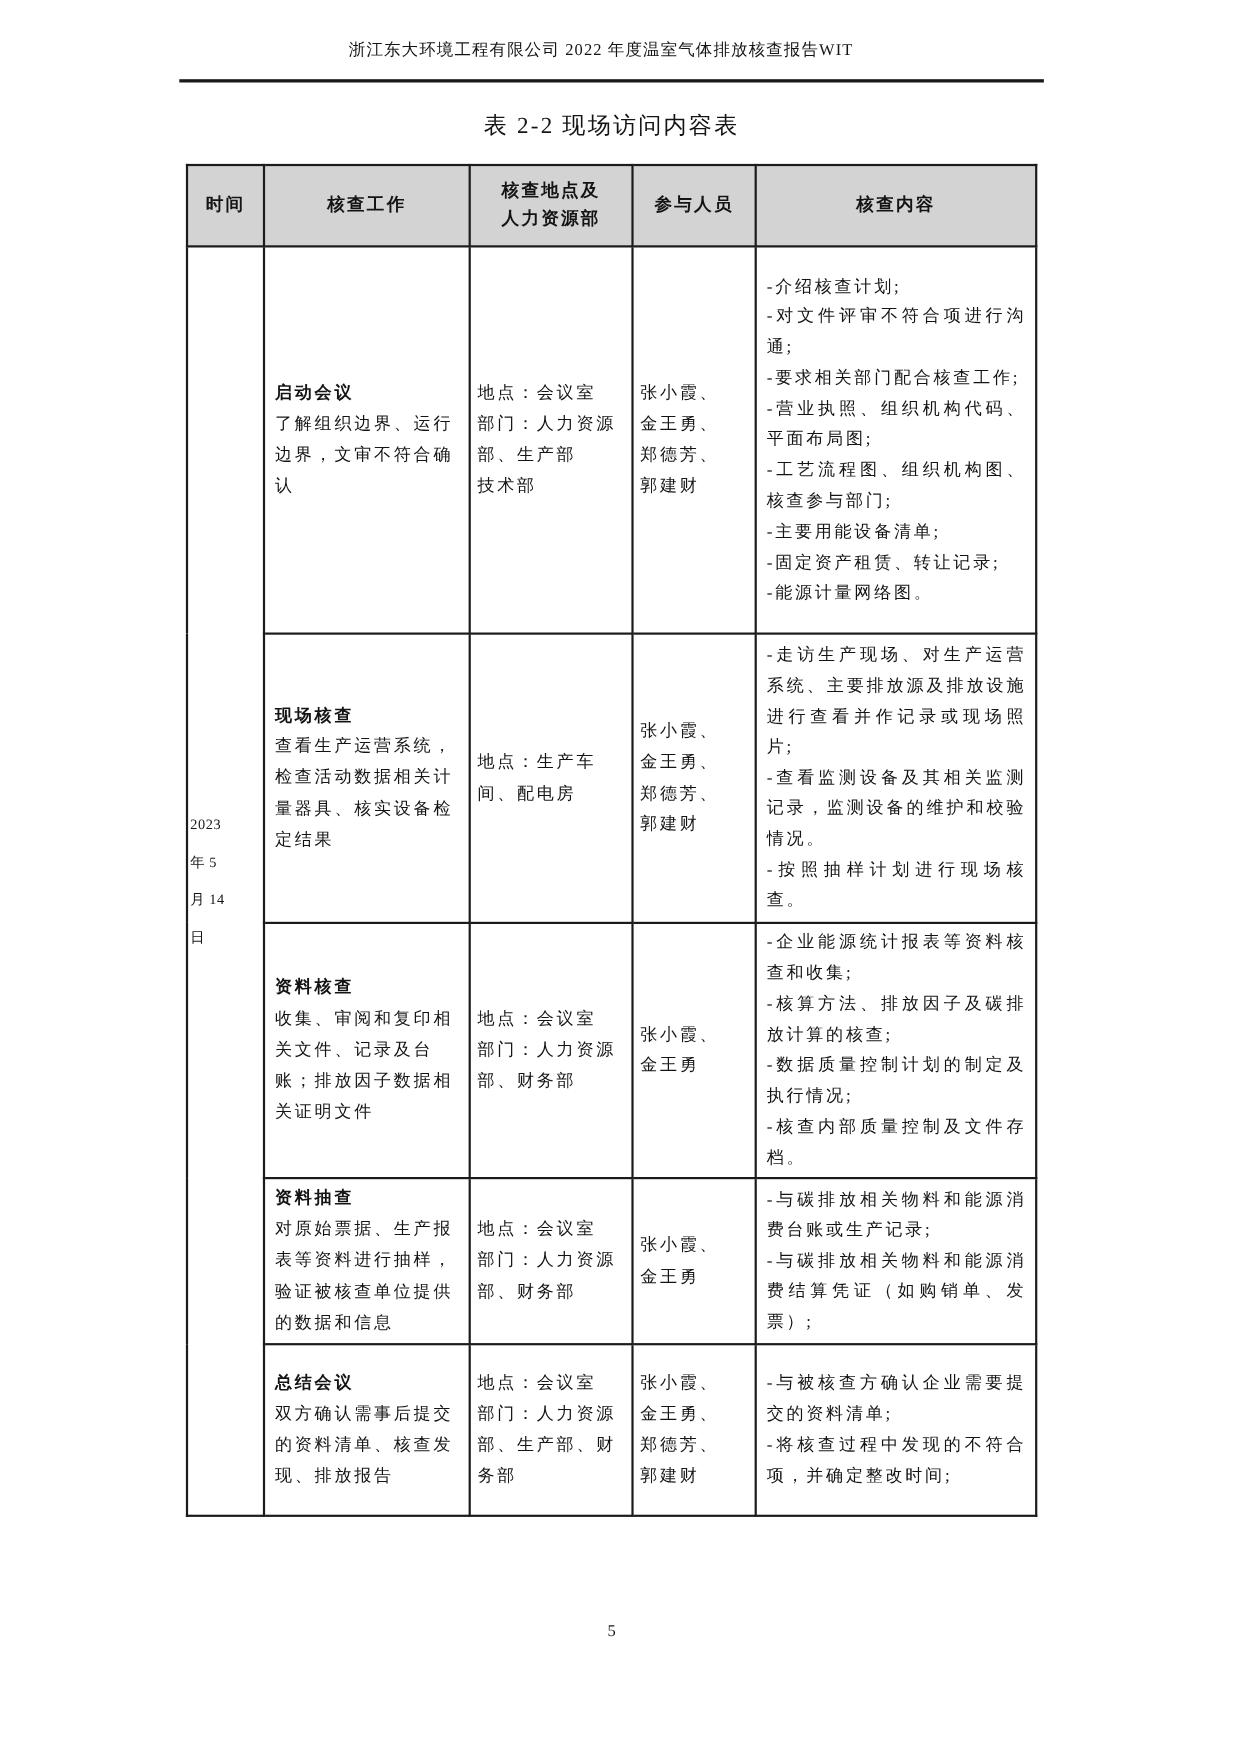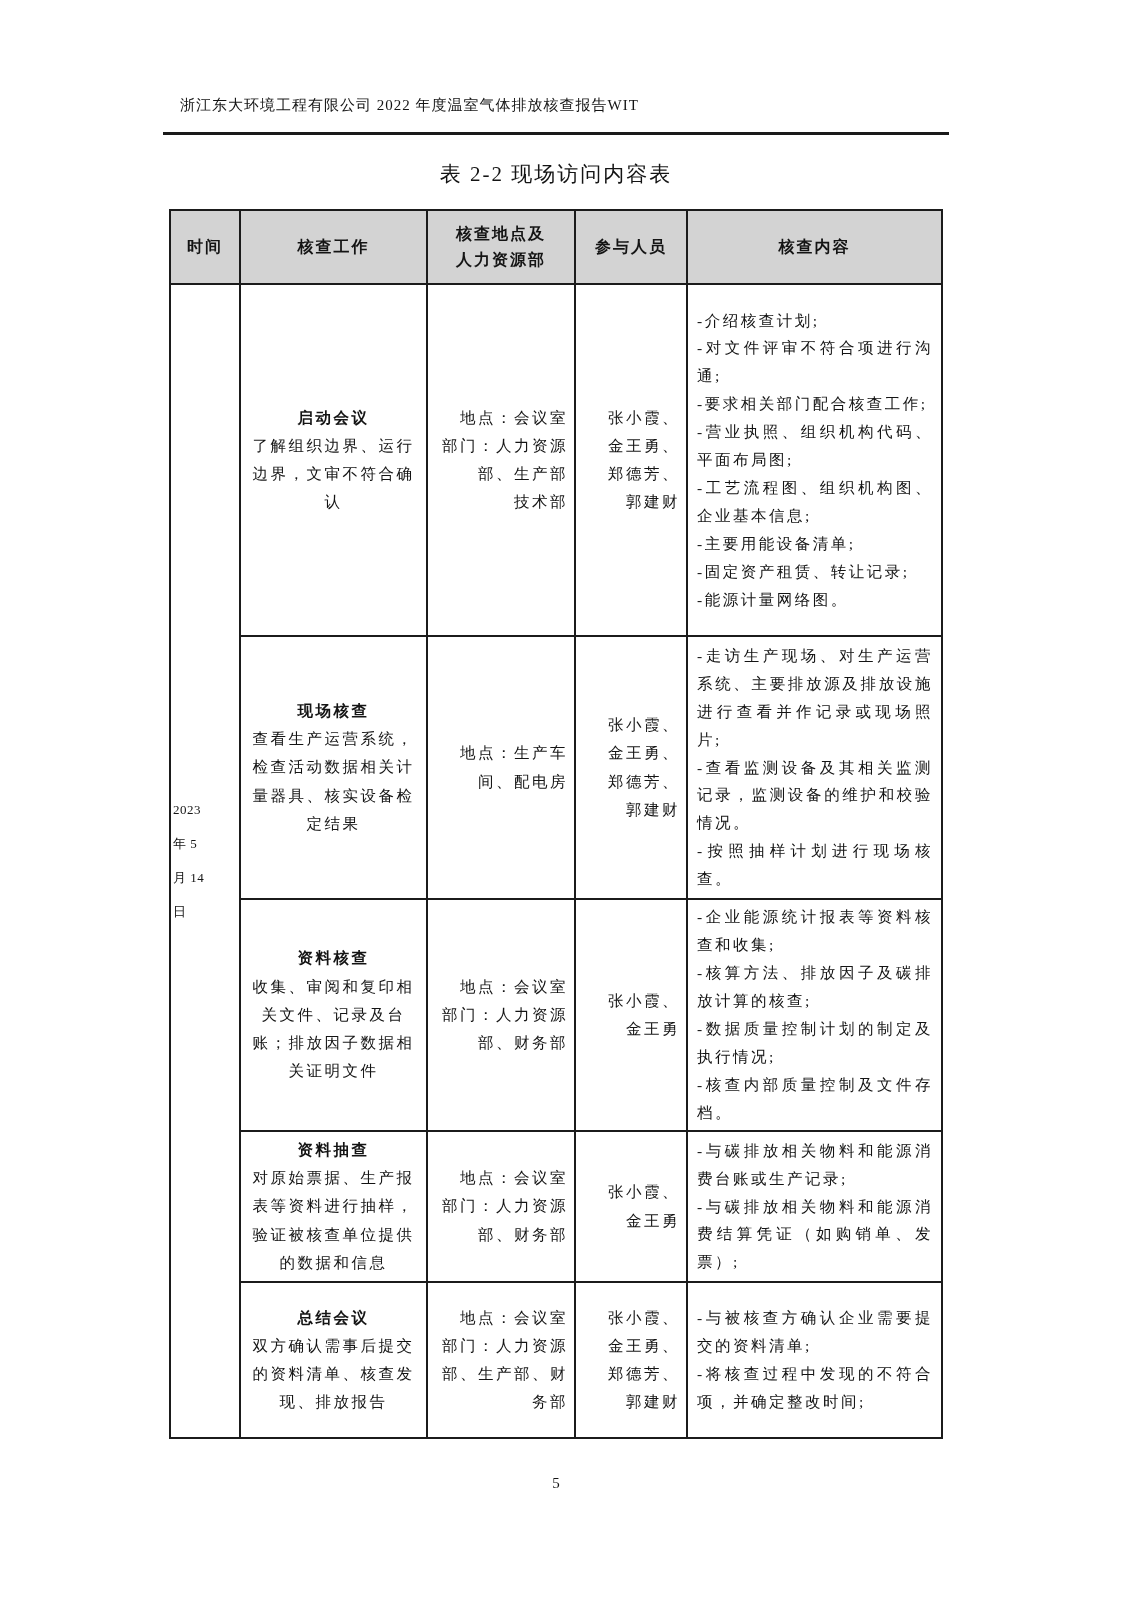--- a/index.html
+++ b/index.html
@@ -7,24 +7,24 @@
     width: 1131px; height: 1600px;
     background: #ffffff;
     position: relative;
     font-family: "Liberation Serif", "DejaVu Serif", serif;
     color: #141414;
     overflow: hidden;
   }
   .content { width: 786px; margin-left: 163px; }
 
   .running-head {
-    margin-top: 96px;
+    margin-top: 36px;
     padding: 0 36px 0 17px;
     display: flex;
-    justify-content: flex-start;
+    justify-content: center;
     align-items: baseline;
     font-size: 15px;
     letter-spacing: 1px;
   }
   .head-rule {
     margin-top: 17px;
     border-bottom: 3px solid #1a1a1a;
     height: 0;
   }
   .doc-title {
@@ -58,29 +58,28 @@
     line-height: 1.65;
   }
   td.c-time {
     text-align: left;
     white-space: pre-line;
     font-size: 13px;
     line-height: 2.6;
     letter-spacing: 0.5px;
   }
   td.c-work {
-    text-align: center;
     padding: 4px 9px;
     font-size: 15.5px;
     letter-spacing: 2.5px;
     line-height: 1.82;
   }
   .work-title { font-weight: bold; }
   td.c-loc, td.c-people {
-    text-align: right;
+    text-align: left;
     white-space: pre-line;
     font-size: 15.5px;
     letter-spacing: 2.5px;
     line-height: 1.82;
     padding: 4px 6px;
   }
   td.c-content {
     font-size: 15.5px;
     letter-spacing: 2.5px;
     line-height: 1.8;
@@ -143,21 +142,21 @@
 技术部</td>
           <td class="c-people">张小霞、
 金王勇、
 郑德芳、
 郭建财</td>
           <td class="c-content">
             <div class="content-item">-介绍核查计划;</div>
             <div class="content-item">-对文件评审不符合项进行沟通;</div>
             <div class="content-item">-要求相关部门配合核查工作;</div>
             <div class="content-item">-营业执照、组织机构代码、平面布局图;</div>
-            <div class="content-item">-工艺流程图、组织机构图、企业基本信息;</div>
+            <div class="content-item">-工艺流程图、组织机构图、核查参与部门;</div>
             <div class="content-item">-主要用能设备清单;</div>
             <div class="content-item">-固定资产租赁、转让记录;</div>
             <div class="content-item">-能源计量网络图。</div>
           </td>
         </tr>
         <tr style="height: 263px;">
           <td class="c-work">
             <div class="work-title">现场核查</div>
             <div class="work-desc">查看生产运营系统，检查活动数据相关计量器具、核实设备检定结果</div>
           </td>

